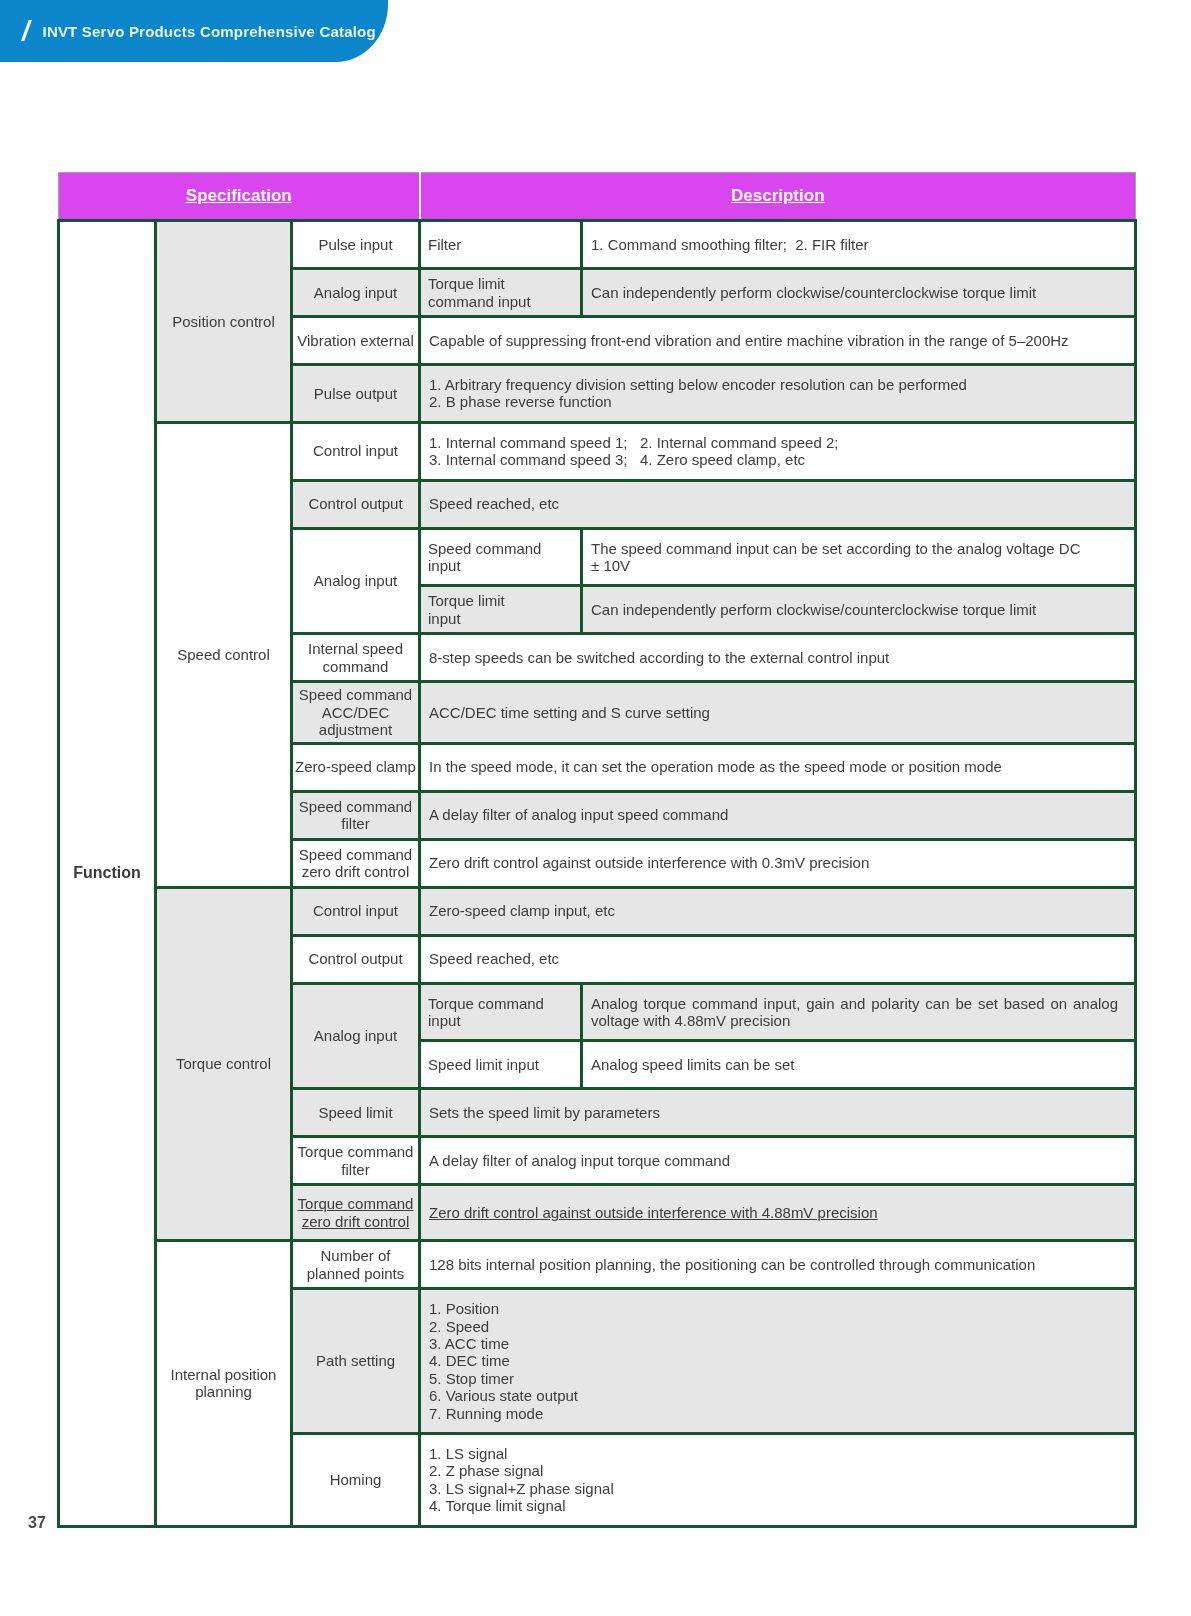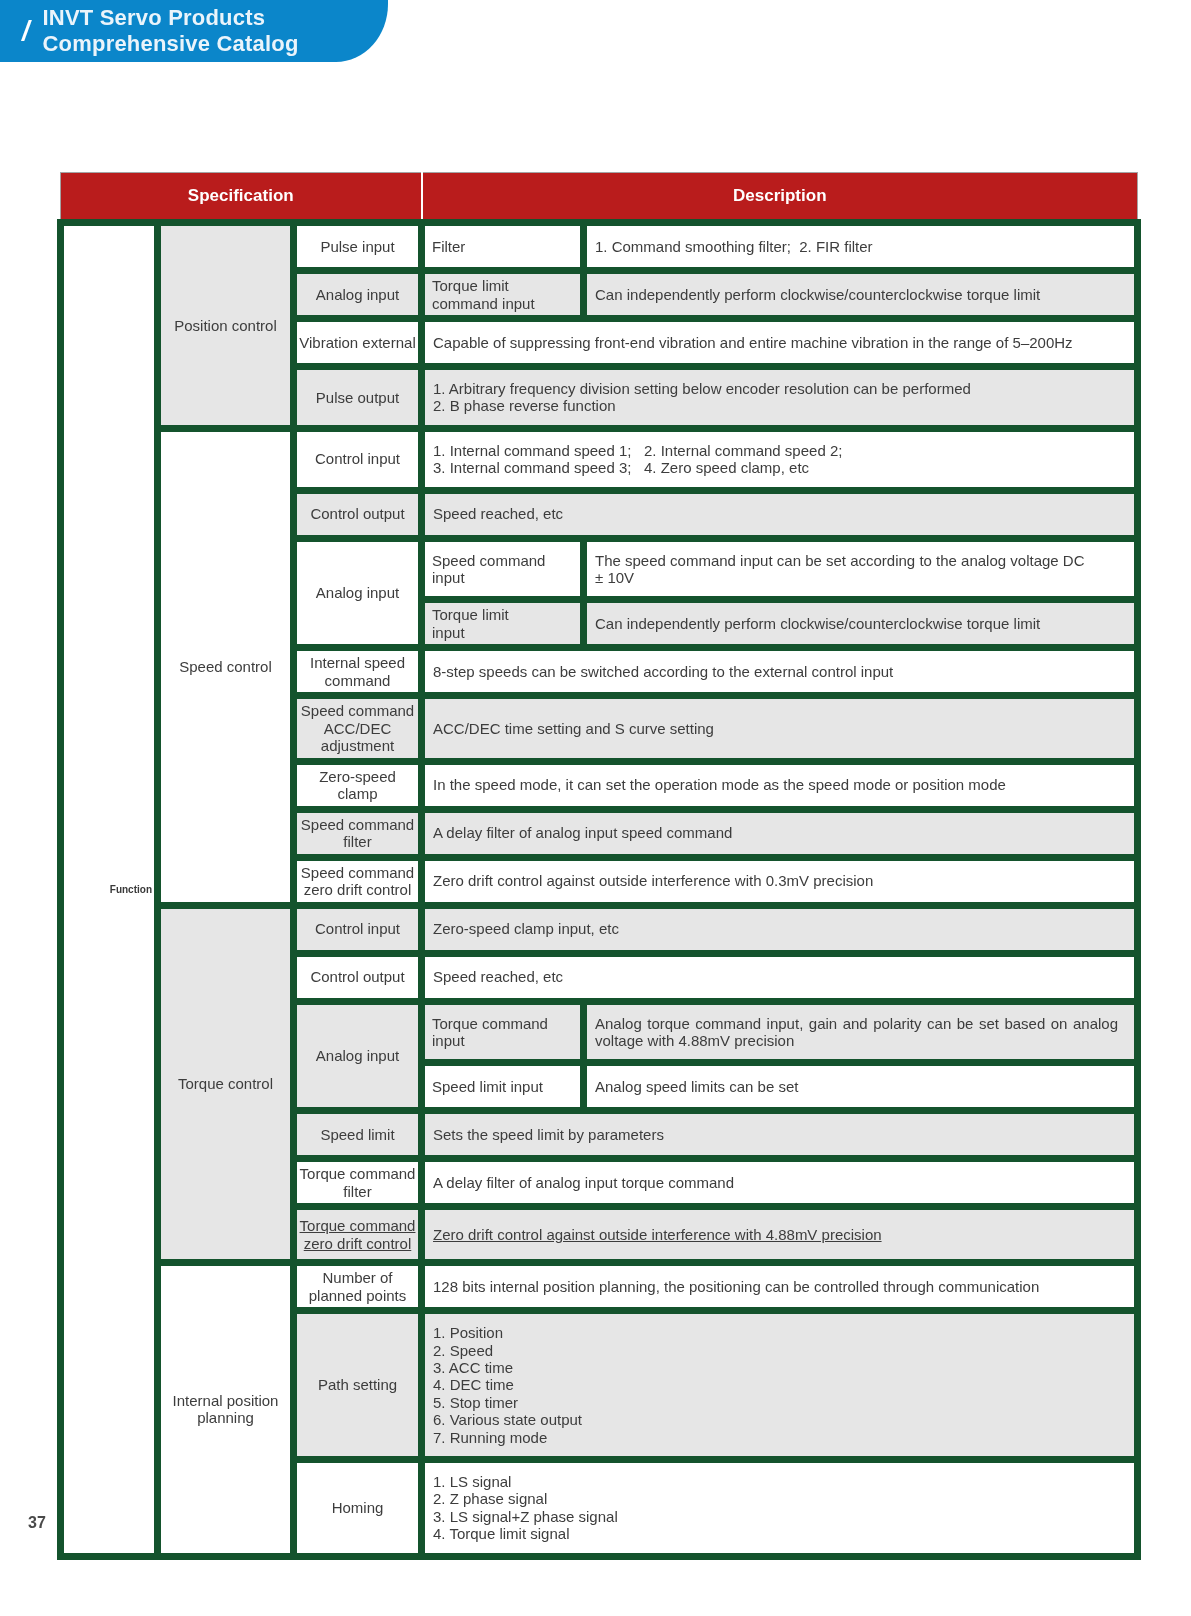--- a/index.html
+++ b/index.html
@@ -23,57 +23,58 @@
     margin-left:22px;
     color:#ffffff;
     font-size:27px;
     font-weight:700;
     font-style:italic;
     line-height:1;
   }
   .banner .title{
     margin-left:13px;
     color:#eaf4fb;
-    font-size:22px;
+    font-size:15px;
     font-weight:700;
     letter-spacing:.2px;
   }
   
   .tbl-wrap{position:absolute;left:57px;top:172px;}
   table{
     border-collapse:collapse;
     table-layout:fixed;
     width:1077px;
     border:1px solid #a4a4a4;
   }
   col.cA{width:97px;}  col.cB{width:136px;}
   col.cC{width:128px;} col.cD{width:162px;} col.cE{width:554px;}
   th{
-    background:#b91c1c;
+    background:#d946ef;
     color:#ffffff;
     font-size:17px;
     font-weight:700;
     height:46px;
     border:0;
     padding:0;
+    text-decoration:underline;
   }
   th.spec{border-right:2px solid #ffffff;}
   td{
-    border:7px solid #14532d;
+    border:3px solid #14532d;
     font-size:15px;
     vertical-align:middle;
     line-height:1.16;
     padding:3px 2px;
   }
   td.w{background:#ffffff;}
   td.g{background:#e6e6e6;}
   td.funct{
-    text-align:right;
-    font-weight:700;
-    font-size:10px;
+    text-align:center;
+    font-weight:700;
+    font-size:16px;
     color:#3a3a3a;
   }
   td.sect{text-align:center;}
   td.lbl{text-align:center;}
   td.sub{
     text-align:left;
     padding:3px 6px 3px 7px;
     white-space:pre-line;
   }
   td.desc{

